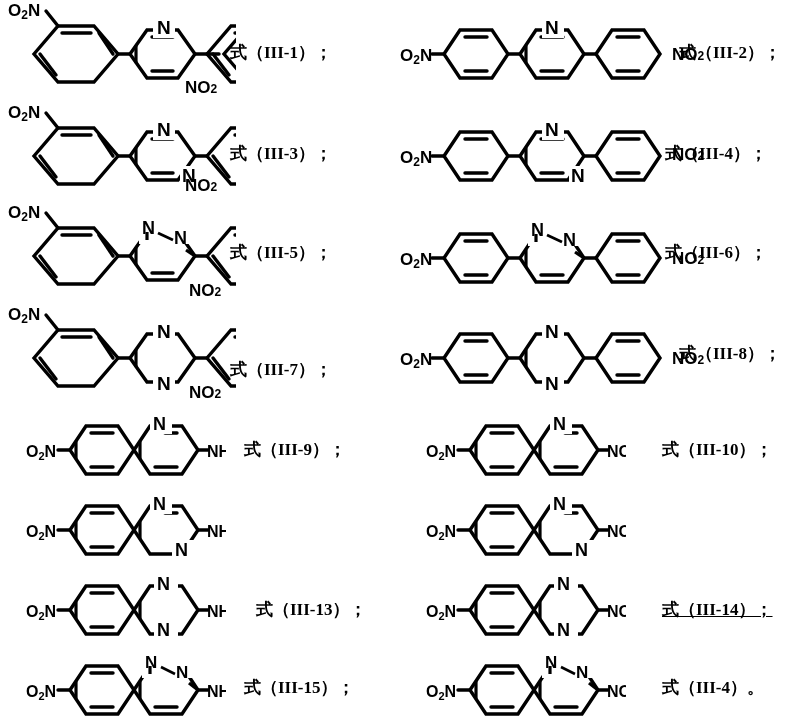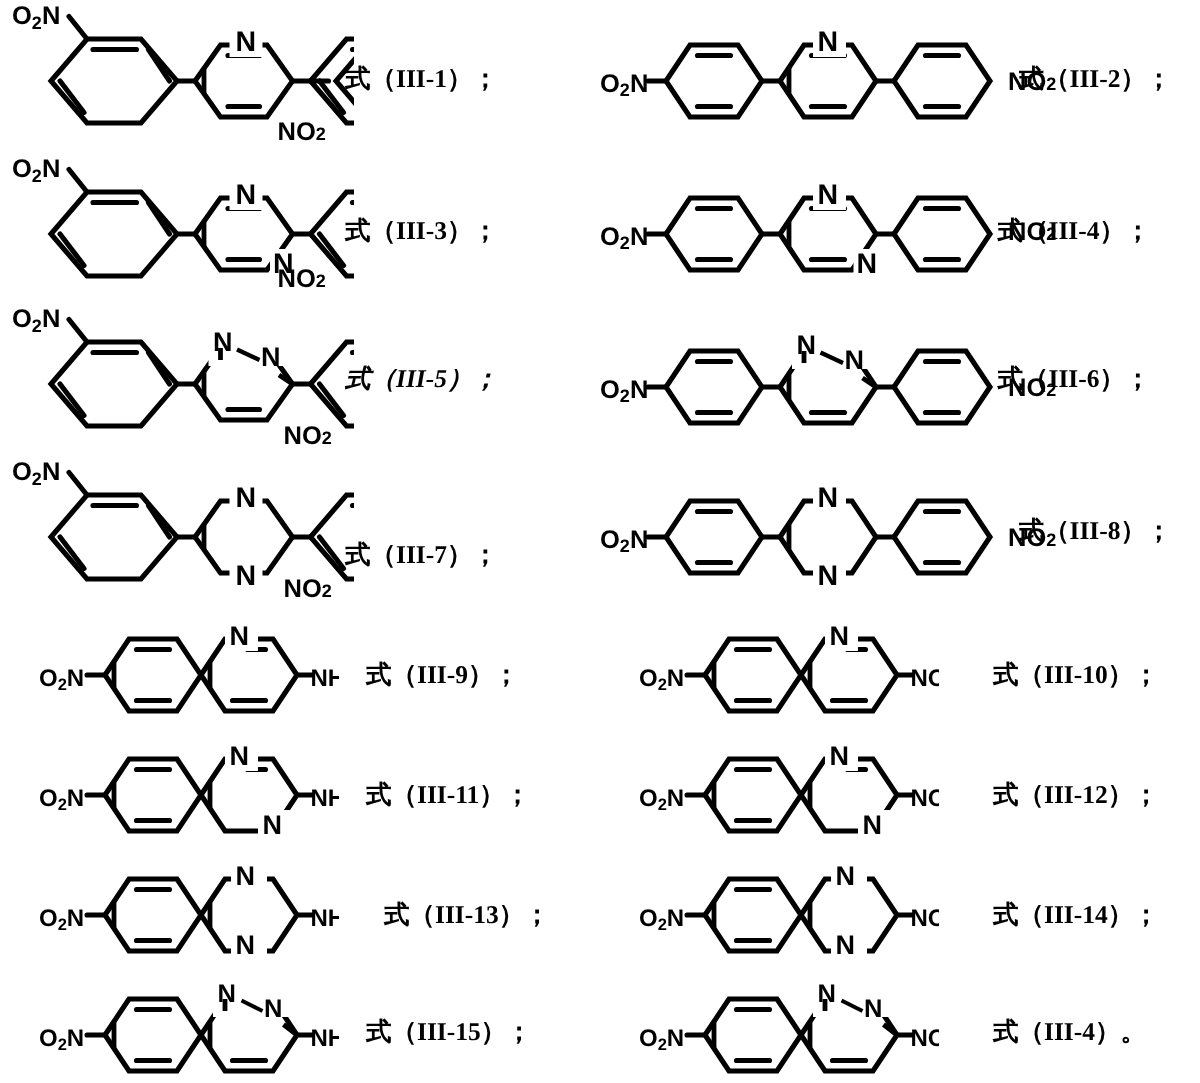--- a/index.html
+++ b/index.html
@@ -229,21 +229,21 @@
           </g>
           <text class="atom" x="136" y="32" font-size="18">N</text>
           <text class="atom" x="168" y="42" font-size="18">N</text>
           <g stroke="#000" stroke-width="3.2" fill="none">
             <line x1="141" y1="38" x2="141" y2="30"></line>
             <line x1="180" y1="48" x2="189" y2="54"></line>
           </g>
           <text class="atom" x="2" y="16" font-size="17">O<tspan font-size="12" dy="3">2</tspan><tspan font-size="17" dy="-3">N</tspan></text>
         </svg>
       </div>
-      <div class="label" style="margin-left:-6px;font-style:italic;">式（III-5）；</div>
+      <div class="label" style="margin-left:-6px;">式（III-5）；</div>
     </div>
 
     <div class="cell cell-right">
       <div class="struct">
         <svg width="265" height="100" viewBox="0 0 265 100">
           <g stroke="#000" stroke-width="3.4" fill="none" stroke-linecap="round">
             <polygon points="44,56 60,32 92,32 108,56 92,80 60,80"></polygon>
             <line x1="65" y1="39" x2="87" y2="39"></line>
             <line x1="65" y1="73" x2="87" y2="73"></line>
             <line x1="32" y1="56" x2="44" y2="56"></line>
@@ -397,21 +397,20 @@
             <line x1="172" y1="38" x2="182" y2="38"></line>
           </g>
           <rect x="124" y="2" width="22" height="20" fill="#fff"></rect>
           <text class="atom" x="127" y="18" font-size="18">N</text>
           <rect x="146" y="48" width="22" height="20" fill="#fff"></rect>
           <text class="atom" x="149" y="64" font-size="18">N</text>
           <text class="atom" x="0" y="45" font-size="16">O<tspan font-size="11" dy="3">2</tspan><tspan font-size="16" dy="-3">N</tspan></text>
           <text class="atom" x="181" y="45" font-size="16">NH<tspan font-size="11" dy="3">2</tspan></text>
         </svg>
       </div>
-      <div class="label" style="margin-left:18px;">式（III-11）；</div>
     </div>
 
     <div class="cell cell-right">
       <div class="struct" style="margin-left:26px;">
         <svg width="200" height="74" viewBox="0 0 200 74">
           <g stroke="#000" stroke-width="3.4" fill="none" stroke-linecap="round">
             <polygon points="44,38 60,14 92,14 108,38 92,62 60,62"></polygon>
             <line x1="65" y1="21" x2="87" y2="21"></line>
             <line x1="65" y1="55" x2="87" y2="55"></line>
             <line x1="50" y1="30" x2="50" y2="46" stroke-width="3.2"></line>
@@ -422,21 +421,20 @@
             <line x1="172" y1="38" x2="182" y2="38"></line>
           </g>
           <rect x="124" y="2" width="22" height="20" fill="#fff"></rect>
           <text class="atom" x="127" y="18" font-size="18">N</text>
           <rect x="146" y="48" width="22" height="20" fill="#fff"></rect>
           <text class="atom" x="149" y="64" font-size="18">N</text>
           <text class="atom" x="0" y="45" font-size="16">O<tspan font-size="11" dy="3">2</tspan><tspan font-size="16" dy="-3">N</tspan></text>
           <text class="atom" x="181" y="45" font-size="16">NO<tspan font-size="11" dy="3">2</tspan></text>
         </svg>
       </div>
-      <div class="label" style="margin-left:36px;">式（III-12）；</div>
     </div>
   </div>
 
   <div class="formula-row" style="top:572px;">
     <div class="cell cell-left">
       <div class="struct" style="margin-left:26px;">
         <svg width="200" height="74" viewBox="0 0 200 74">
           <g stroke="#000" stroke-width="3.4" fill="none" stroke-linecap="round">
             <polygon points="44,38 60,14 92,14 108,38 92,62 60,62"></polygon>
             <line x1="65" y1="21" x2="87" y2="21"></line>
@@ -472,21 +470,21 @@
             <line x1="172" y1="38" x2="182" y2="38"></line>
           </g>
           <rect x="128" y="2" width="24" height="20" fill="#fff"></rect>
           <text class="atom" x="131" y="18" font-size="18">N</text>
           <rect x="128" y="48" width="24" height="20" fill="#fff"></rect>
           <text class="atom" x="131" y="64" font-size="18">N</text>
           <text class="atom" x="0" y="45" font-size="16">O<tspan font-size="11" dy="3">2</tspan><tspan font-size="16" dy="-3">N</tspan></text>
           <text class="atom" x="181" y="45" font-size="16">NO<tspan font-size="11" dy="3">2</tspan></text>
         </svg>
       </div>
-      <div class="label" style="margin-left:36px;">式（III-14）；</div>
+      <div class="label" style="margin-left:36px;text-decoration:underline;">式（III-14）；</div>
     </div>
   </div>
 
   <div class="formula-row" style="top:650px;">
     <div class="cell cell-left">
       <div class="struct" style="margin-left:26px;">
         <svg width="200" height="74" viewBox="0 0 200 74">
           <g stroke="#000" stroke-width="3.4" fill="none" stroke-linecap="round">
             <polygon points="44,40 60,16 92,16 108,40 92,64 60,64"></polygon>
             <line x1="65" y1="23" x2="87" y2="23"></line>

